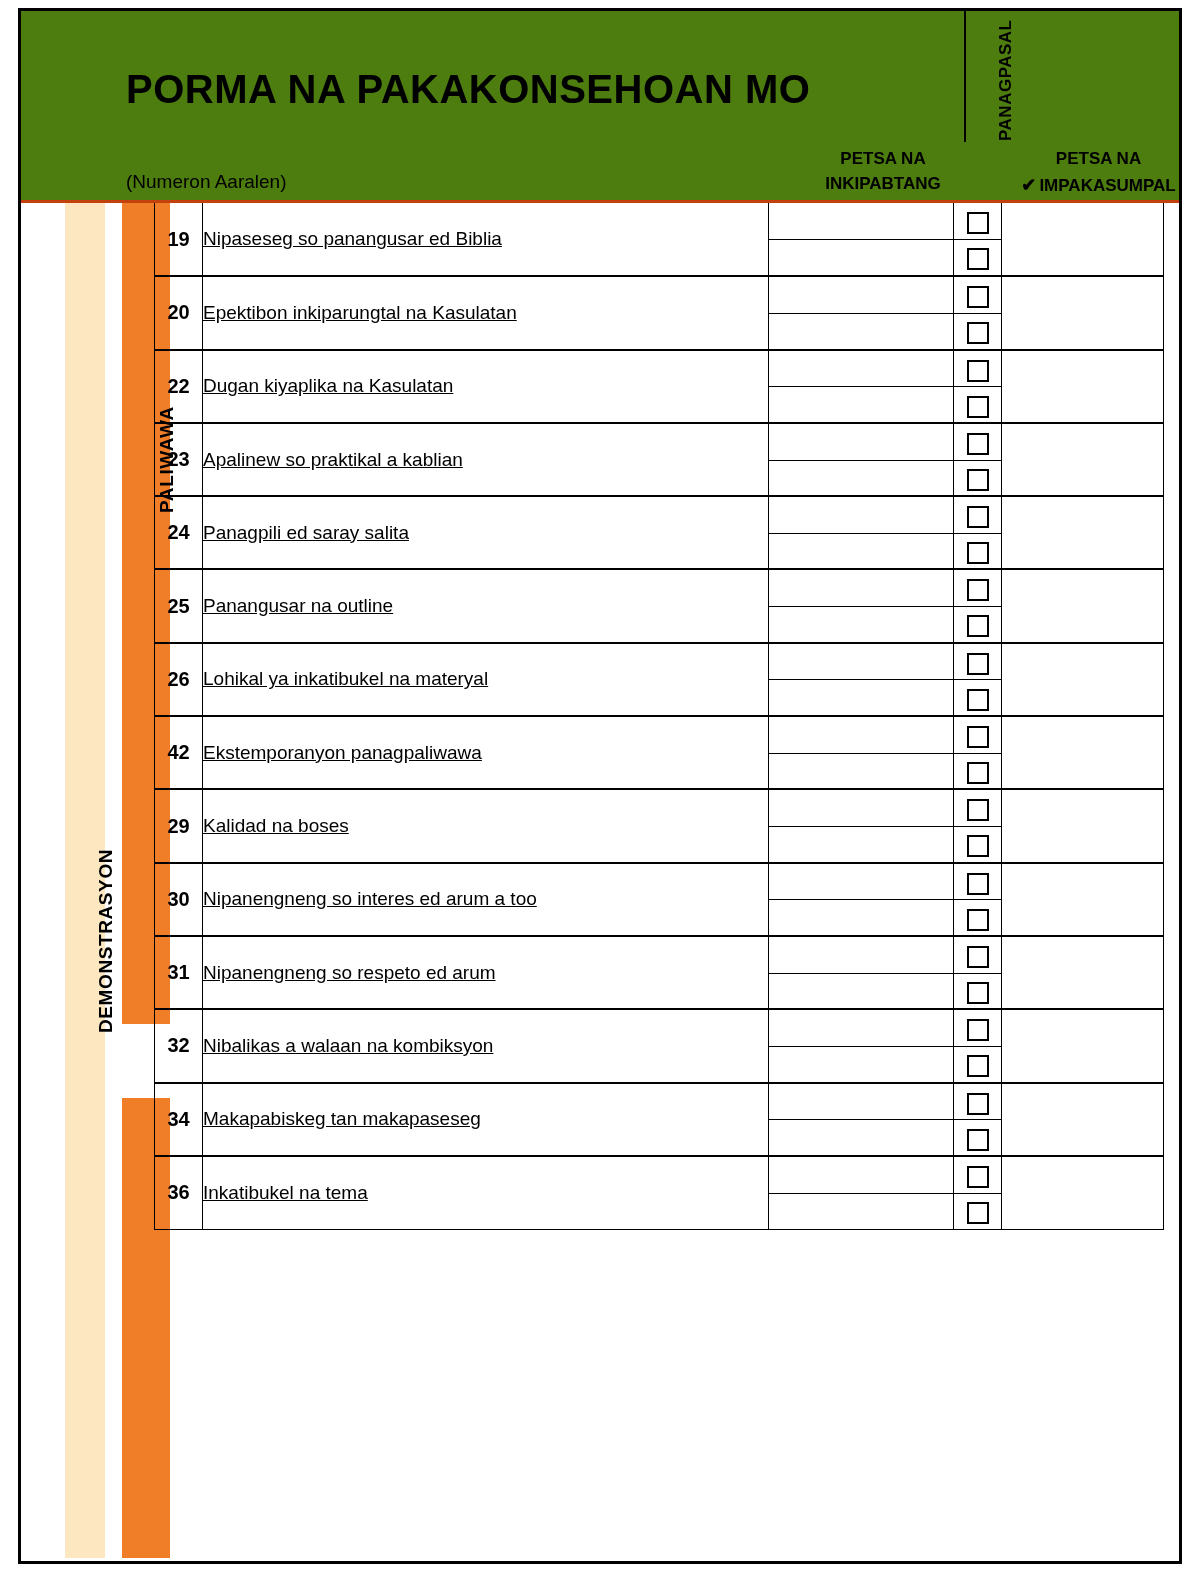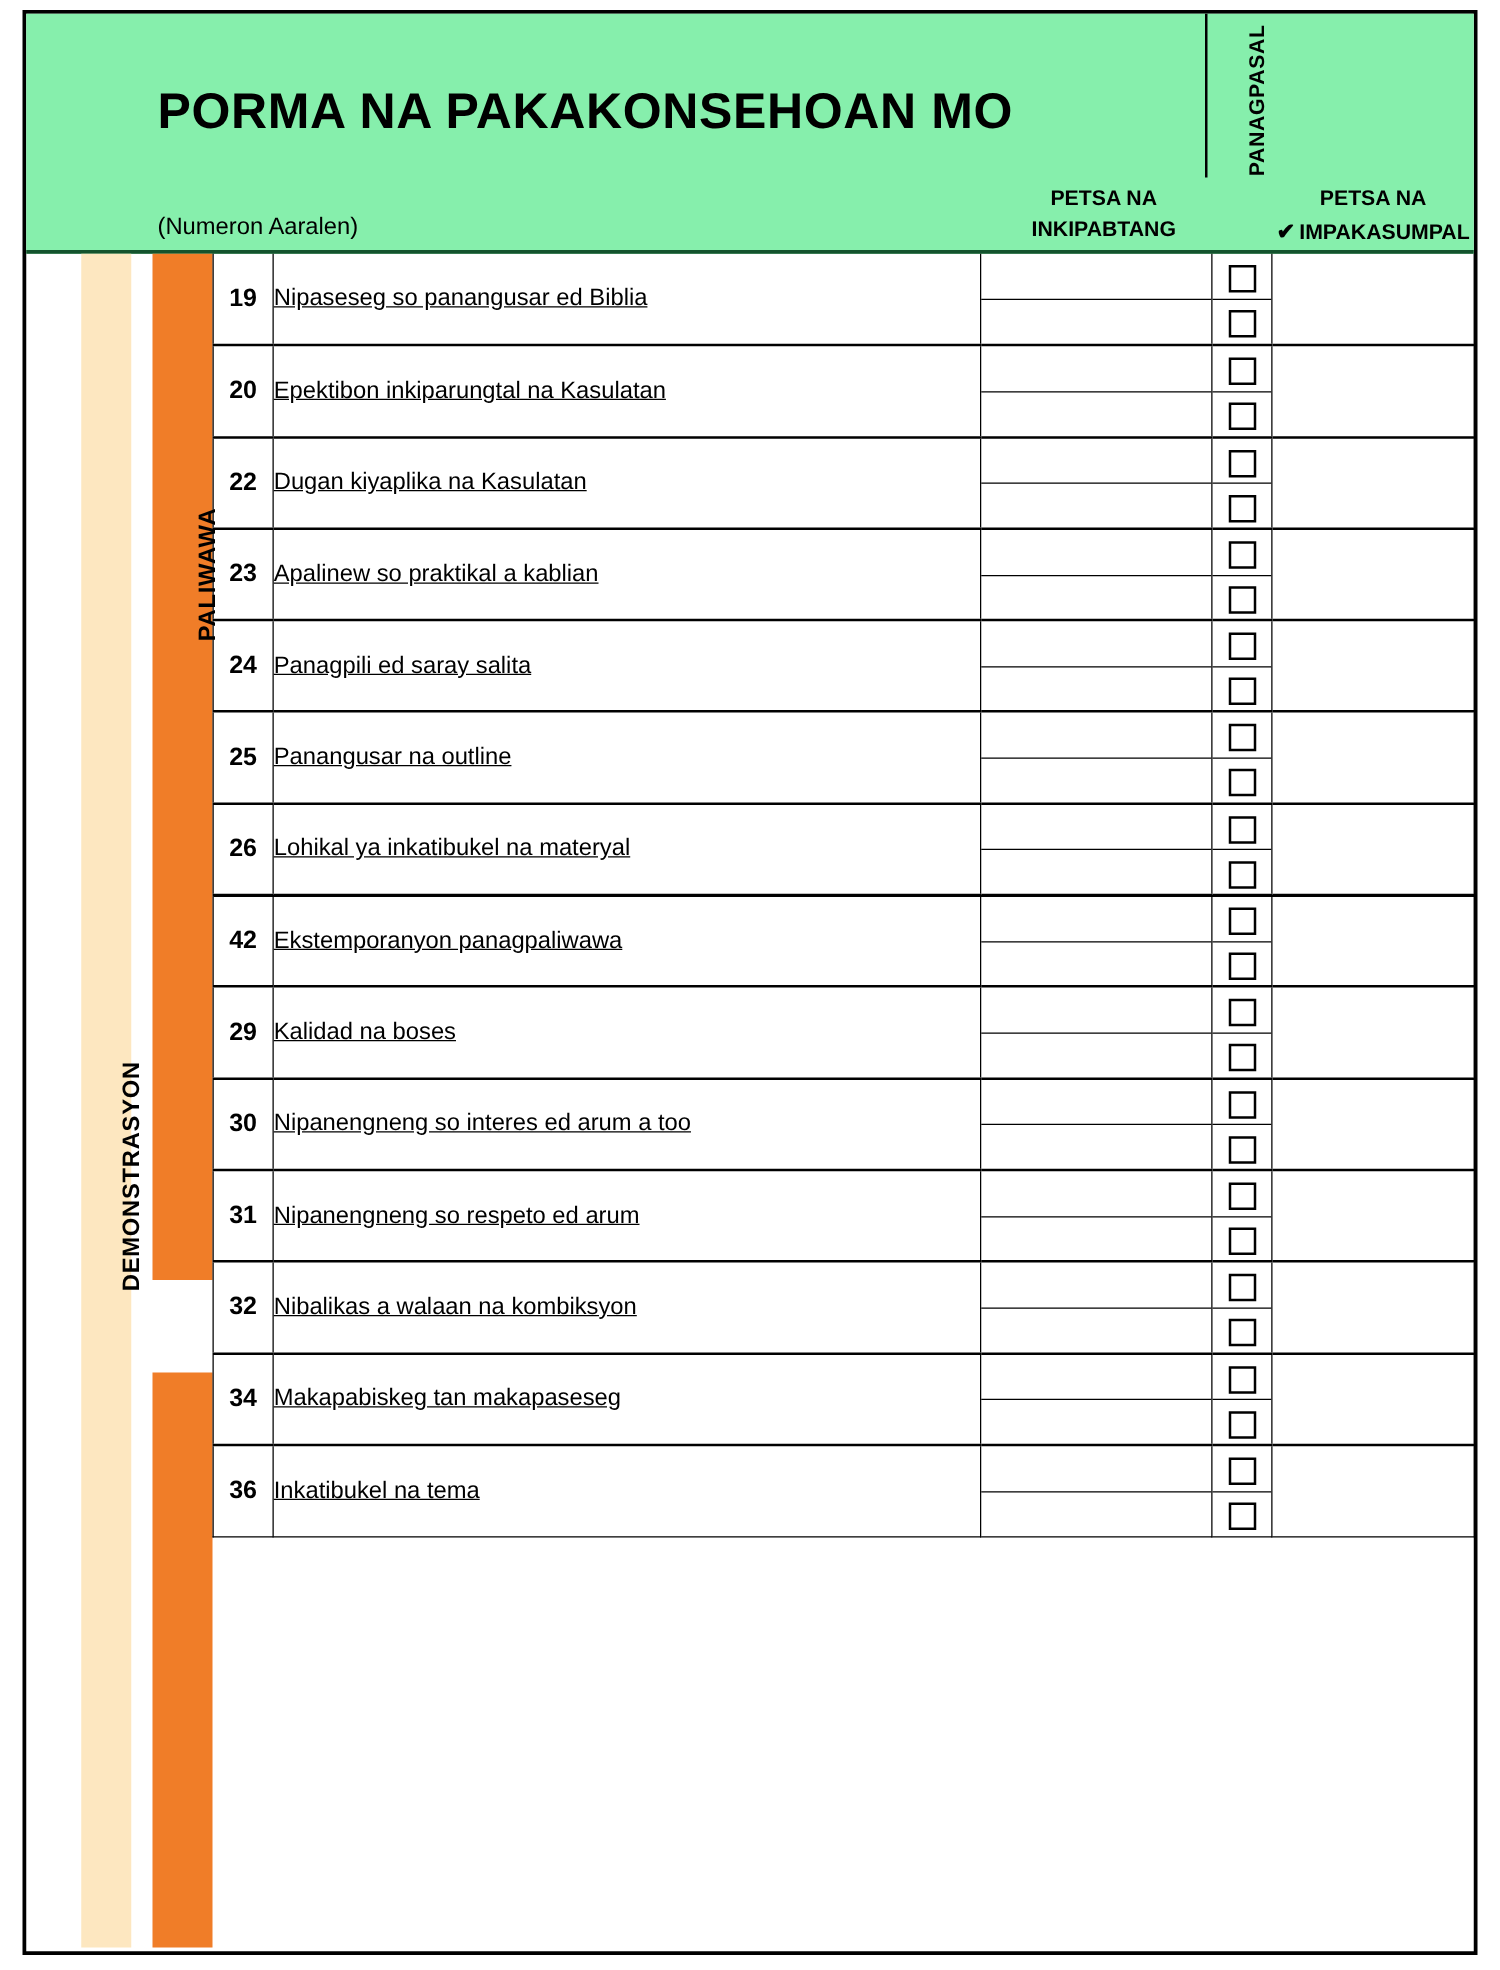--- a/index.html
+++ b/index.html
@@ -23,22 +23,22 @@
     height: 1556px;
     border: 3px solid #000;
     box-sizing: border-box;
     background: #fff;
   }
 
   
   .header {
     position: relative;
     height: 192px;
-    background: #86efac;
-    border-bottom: 3px solid #14532d;
+    background: #4d7c0f;
+    border-bottom: 3px solid #c2410c;
     box-sizing: border-box;
   }
   .title {
     position: absolute;
     left: 105px;
     top: 56px;
     font-size: 40px;
     font-weight: bold;
     letter-spacing: 0.5px;
     white-space: nowrap;
@@ -161,21 +161,21 @@
     left: 101px;
     top: 895px;
     width: 48px;
     height: 460px;
     background: #f07d28;
   }
 
   
   table.rows {
     position: absolute;
-    left: 149px;
+    left: 133px;
     top: 0;
     border-collapse: collapse;
     width: 1009px;
     table-layout: fixed;
     padding-left: 45px;
   }
   table.rows td {
     border: 1px solid #000;
     padding: 0;
     height: 73.3px;

